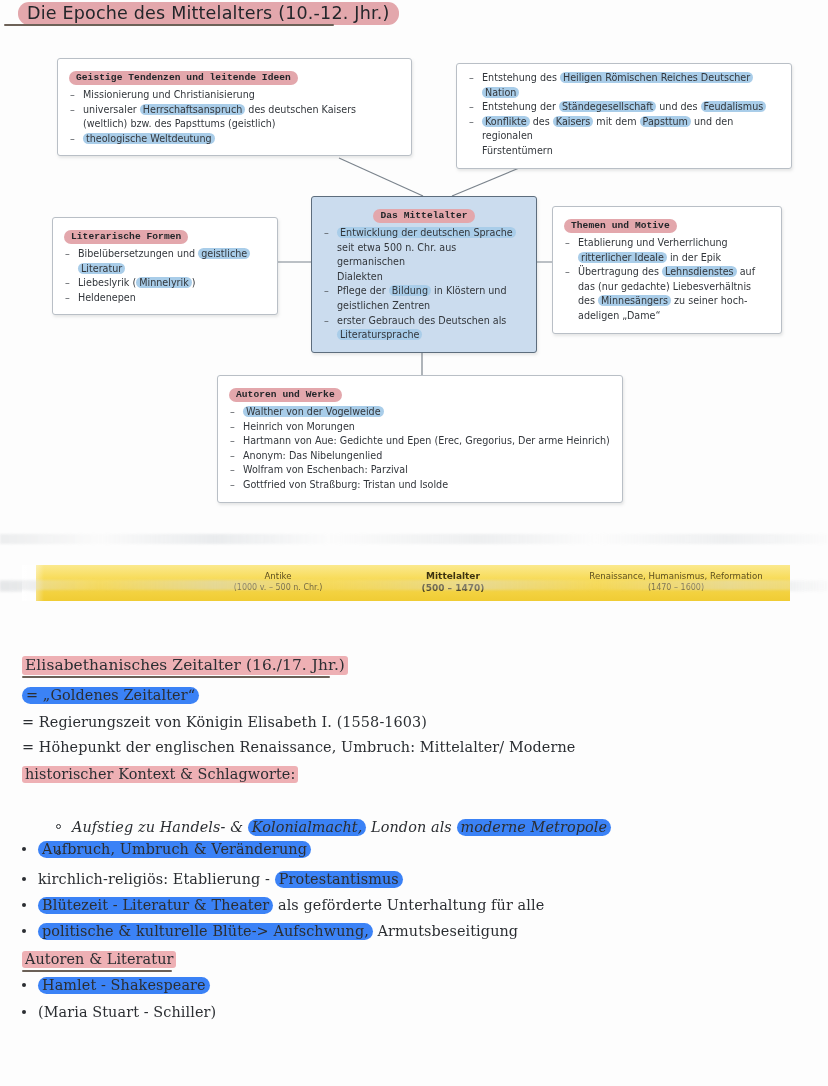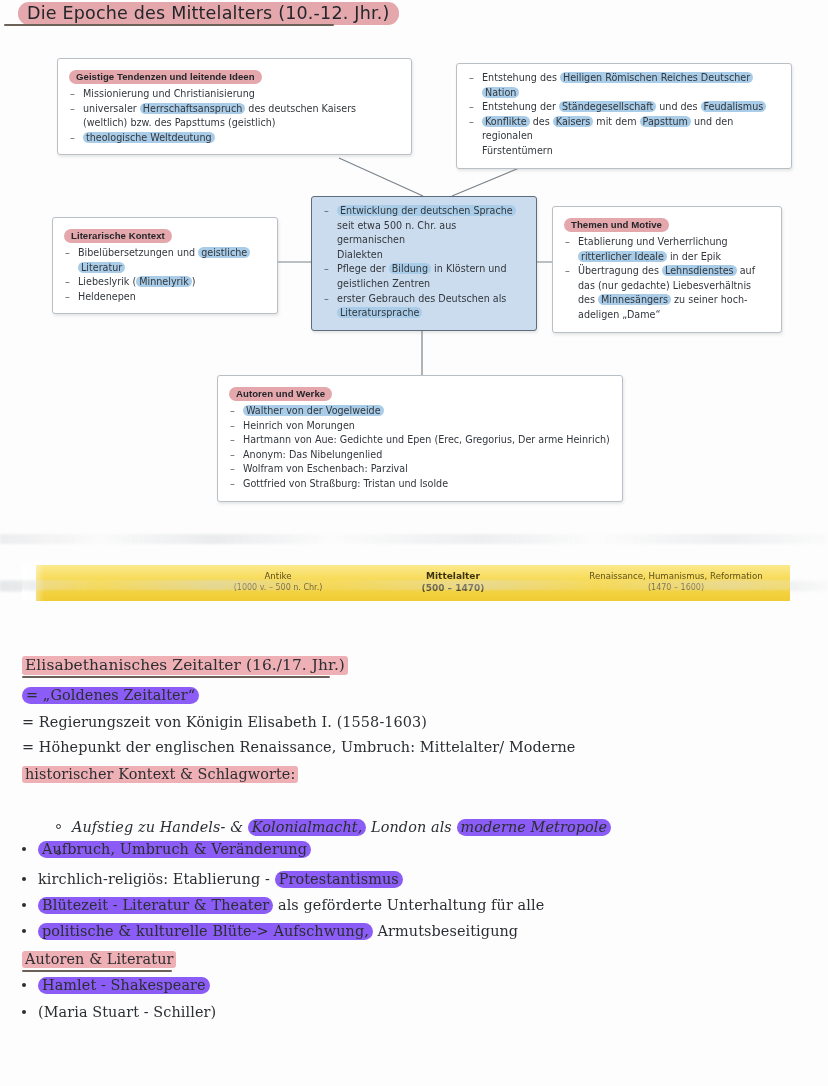--- a/index.html
+++ b/index.html
@@ -91,21 +91,21 @@
     box-shadow: 1px 2px 3px rgba(120,125,130,.18);
     box-sizing: border-box;
     padding: 7px 11px 9px 11px;
   }
   .card.center {
     background: #cbdcee;
     border: 1px solid #5d6d7d;
   }
   .card-title {
     display: inline-block;
-    font-family: Liberation Sans, sans-serif;
+    font-family: Liberation Mono, monospace;
     font-weight: bold;
     font-size: 9.6px;
     color: #23262a;
     background: #e3a7ac;
     border-radius: 8px;
     padding: 1px 7px 2px 7px;
     margin-bottom: 3px;
     letter-spacing: .05px;
   }
   .card.center .card-title-row {
@@ -198,21 +198,21 @@
   }
   .note-line.hdr {
     font-size: 15.4px;
   }
   .hw-p {
     background: #eeb0b4;
     border-radius: 3px;
     padding: 0 3px 1px 3px;
   }
   .hw-b {
-    background: #8b5cf6;
+    background: #3b82f6;
     border-radius: 9px;
     padding: 0 4px 1px 4px;
   }
   .ul-under {
     position: absolute;
     height: 1.6px;
     background: #6b6057;
     border-radius: 1px;
   }
   .bullet-dot {
@@ -276,31 +276,34 @@
       <ul class="bullets">
           <li><span class="dash">–</span><span>Entstehung des </span><span class="hl-b">Heiligen Römischen Reiches Deutscher Nation</span></li>
           <li><span class="dash">–</span><span>Entstehung der </span><span class="hl-b">Ständegesellschaft</span><span> und des </span><span class="hl-b">Feudalismus</span></li>
           <li><span class="dash">–</span><span class="hl-b">Konflikte</span><span> des </span><span class="hl-b">Kaisers</span><span> mit dem </span><span class="hl-b">Papsttum</span><span> und den regionalen</span></li>
           <li><span>Fürstentümern</span></li>
         </ul>
     </div>
 
     <div class="card" id="card-literarisch">
       <div class="card-title-row">
-        <span class="card-title">Literarische Kontext</span>
+        <span class="card-title">Literarische Formen</span>
       </div>
       <ul class="bullets">
           <li><span class="dash">–</span><span>Bibelübersetzungen und </span><span class="hl-b">geistliche</span></li>
           <li><span class="hl-b">Literatur</span></li>
           <li><span class="dash">–</span><span>Liebeslyrik (</span><span class="hl-b">Minnelyrik</span><span>)</span></li>
           <li><span class="dash">–</span><span>Heldenepen</span></li>
         </ul>
     </div>
 
     <div class="card center" id="card-mittelalter">
+      <div class="card-title-row">
+        <span class="card-title">Das Mittelalter</span>
+      </div>
       <ul class="bullets">
           <li><span class="dash">–</span><span class="hl-b">Entwicklung der deutschen Sprache</span></li>
           <li><span>seit etwa 500 n. Chr. aus germanischen</span></li>
           <li><span>Dialekten</span></li>
           <li><span class="dash">–</span><span>Pflege der </span><span class="hl-b">Bildung</span><span> in Klöstern und</span></li>
           <li><span>geistlichen Zentren</span></li>
           <li><span class="dash">–</span><span>erster Gebrauch des Deutschen als</span></li>
           <li><span class="hl-b">Literatursprache</span></li>
         </ul>
     </div>

